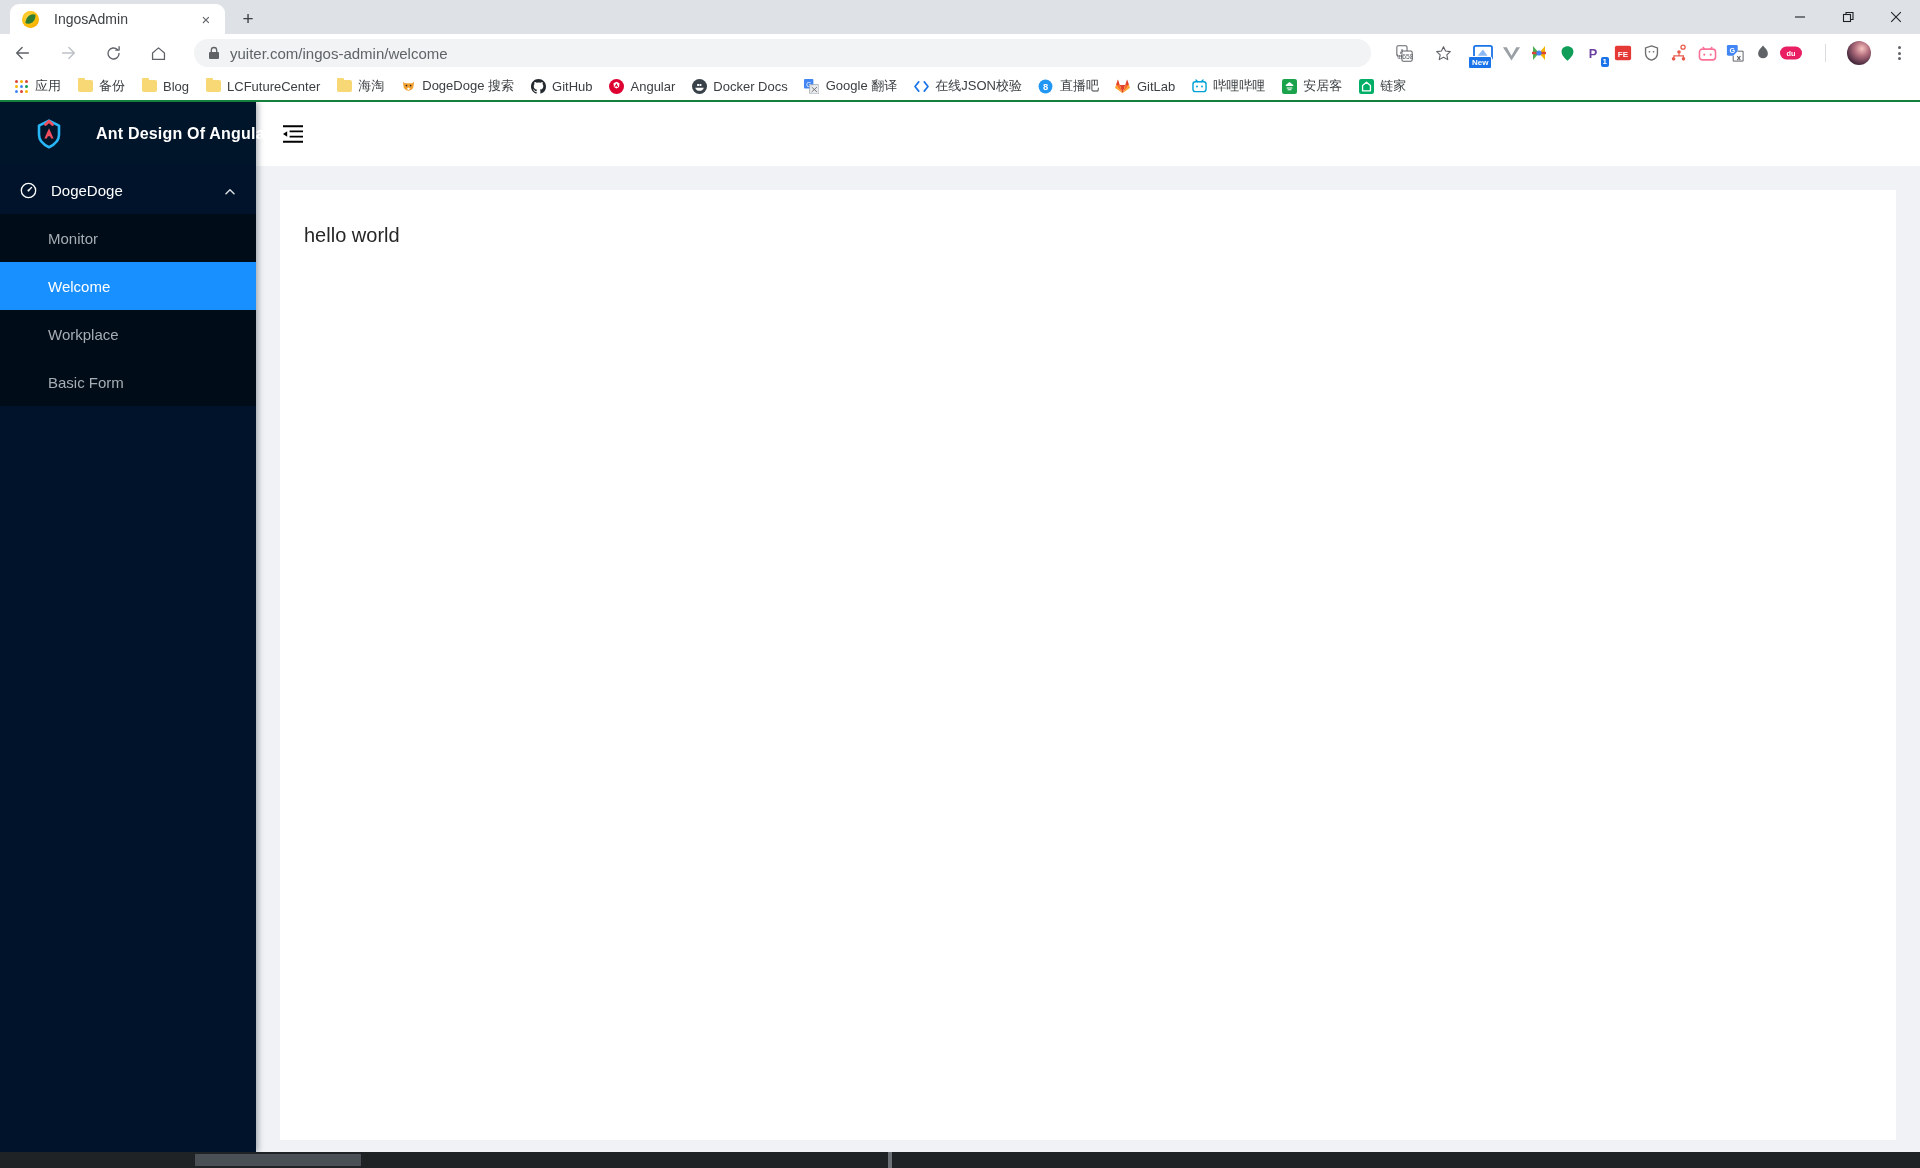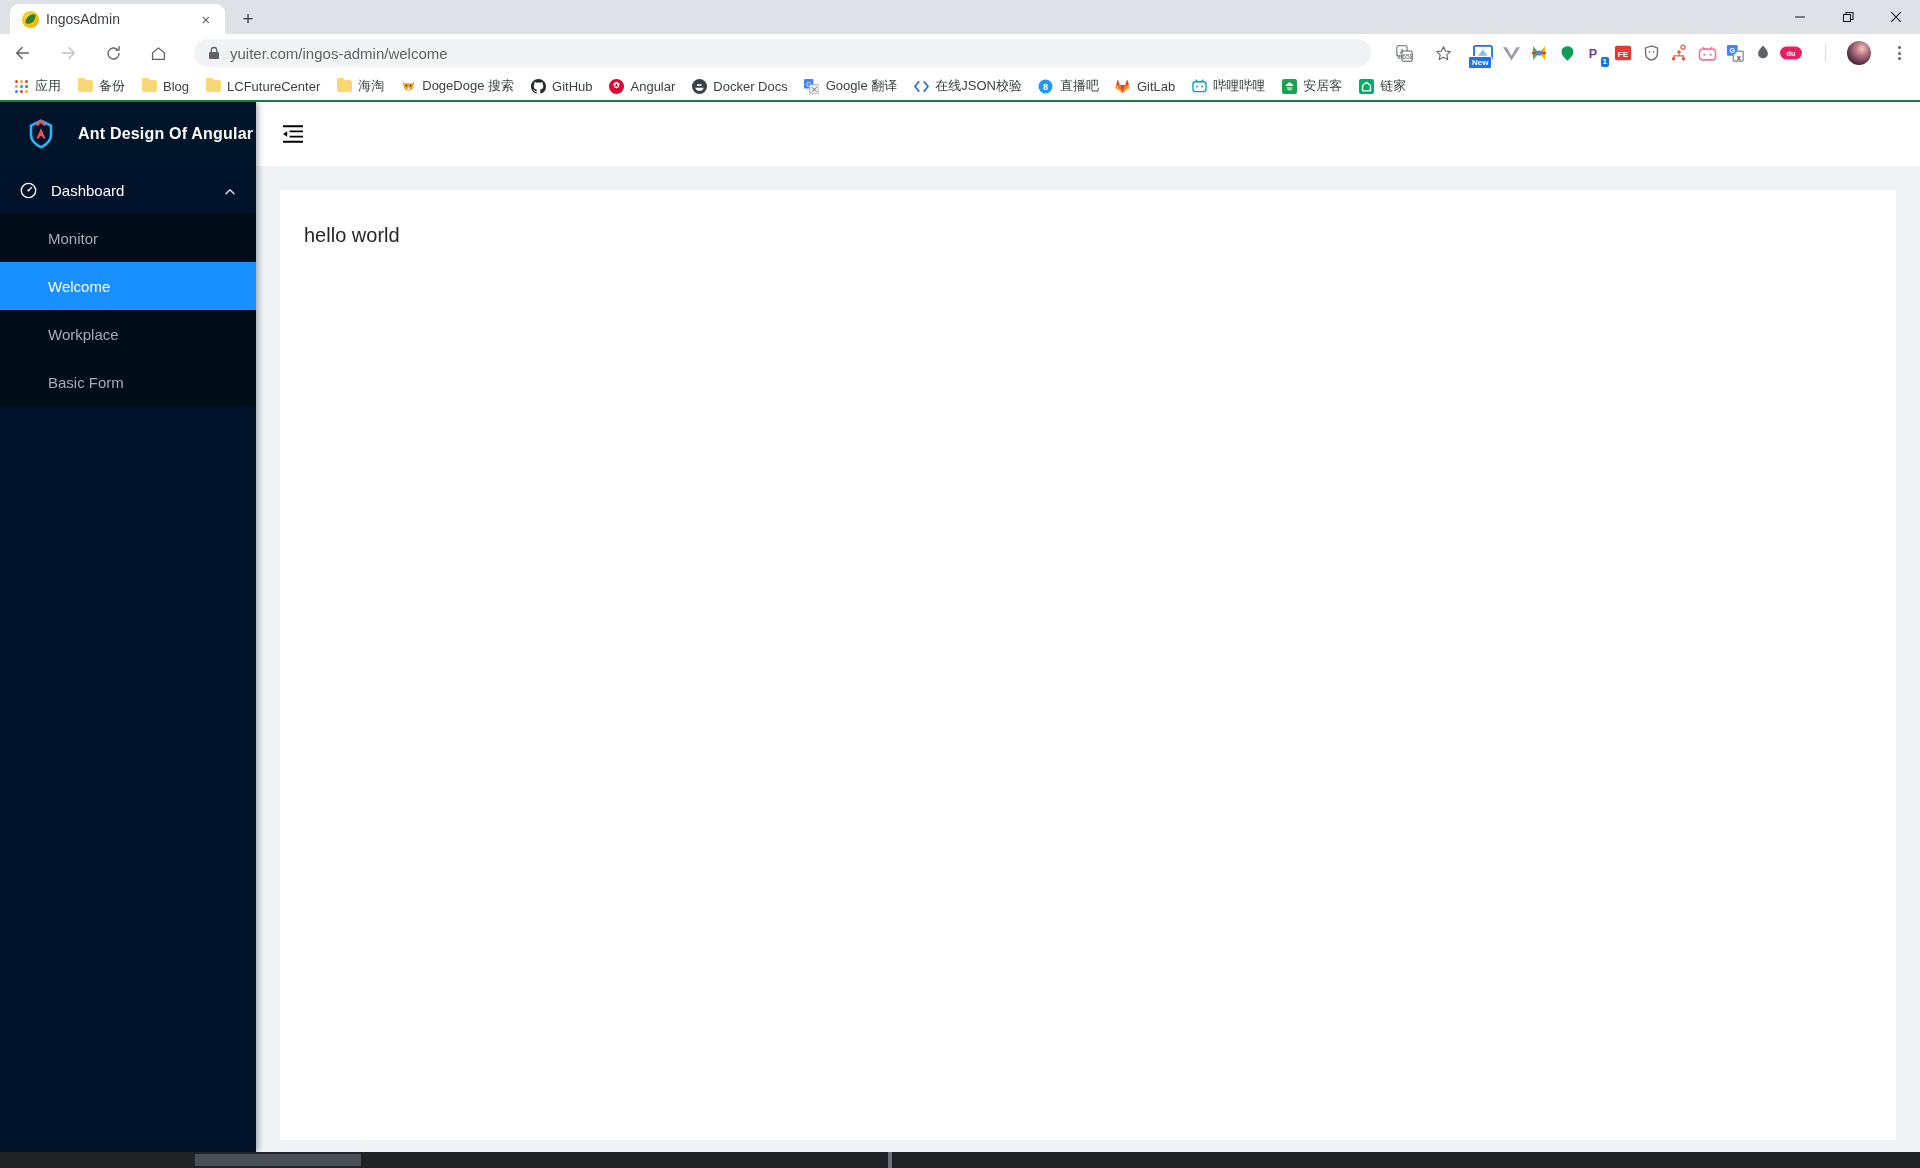--- a/index.html
+++ b/index.html
@@ -12,21 +12,21 @@
 
   
   .browser { width: 1920px; height: 1168px; position: relative; background: #dfe1e5; }
 
   .titlebar {
     height: 34px; background: #dee1e6;
     display: flex; align-items: flex-end; position: relative;
   }
   .tabstrip { display: flex; align-items: flex-end; padding-left: 10px; height: 34px; }
   .tab {
-    display: flex; align-items: center; gap: 7px;
+    display: flex; align-items: center; gap: 15px;
     height: 30px; width: 215px; padding: 0 10px 0 12px;
     background: #fff; border-radius: 9px 9px 0 0; position: relative;
   }
   .tab-favicon {
     width: 17px; height: 17px; border-radius: 50%;
     background: radial-gradient(circle at 38% 36%, #ffd84d 0%, #fbbc04 55%, #f29900 100%);
     position: relative; flex: 0 0 auto;
   }
   .tab-favicon::after {
     content: ""; position: absolute; left: 4px; top: 3.5px;
@@ -144,22 +144,22 @@
   }
   .app { display: flex; height: 1050px; }
 
   
   .sidebar {
     width: 256px; flex: 0 0 256px; background: #00132a;
     height: 1050px; position: relative; z-index: 2;
     box-shadow: 2px 0 6px rgba(0,21,41,.35);
   }
   .logo-row {
-    height: 64px; display: flex; align-items: center; gap: 20px;
-    padding-left: 24px; background: #001529;
+    height: 64px; display: flex; align-items: center; gap: 30px;
+    padding-left: 32px; background: #001529;
   }
   .logo-mark { width: 34px; height: 34px; flex: 0 0 auto; }
   .logo-text {
     color: #fff; font-size: 16px; font-weight: bold; white-space: nowrap;
     letter-spacing: .2px;
   }
   .menu { padding-top: 0; }
   .menu-group-title {
     height: 48px; display: flex; align-items: center; padding: 0 20px;
     color: #fff; font-size: 15px; cursor: pointer; position: relative;
@@ -561,21 +561,21 @@
         <div class="menu">
 
           <div class="menu-group-title">
             <span class="mg-icon">
               <svg width="17" height="17" viewBox="0 0 18 18">
                 <circle cx="9" cy="9" r="7.6" fill="none" stroke="#fff" stroke-width="1.4"></circle>
                 <path d="M9 9l3.2-3.2" stroke="#fff" stroke-width="1.4" stroke-linecap="round"></path>
                 <circle cx="9" cy="9" r="1.1" fill="#fff"></circle>
               </svg>
             </span>
-            <span class="mg-label">Dashboard</span>
+            <span class="mg-label">DogeDoge</span>
             <span class="caret">
               <svg width="12" height="12" viewBox="0 0 12 12">
                   <path d="M2 7.8L6 3.8l4 4" stroke="#fff" stroke-width="1.5" fill="none" stroke-linecap="round" stroke-linejoin="round"></path>
                 </svg>
             </span>
           </div>
           <div class="submenu">
             <div class="submenu-item">
               <span>Monitor</span>
             </div>

